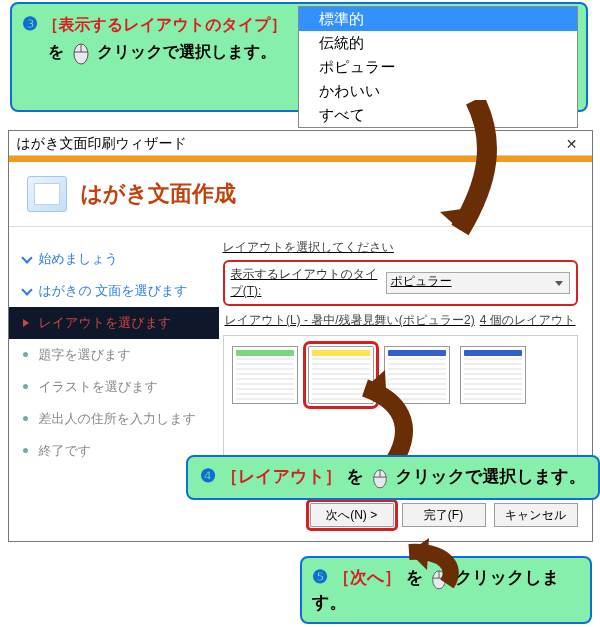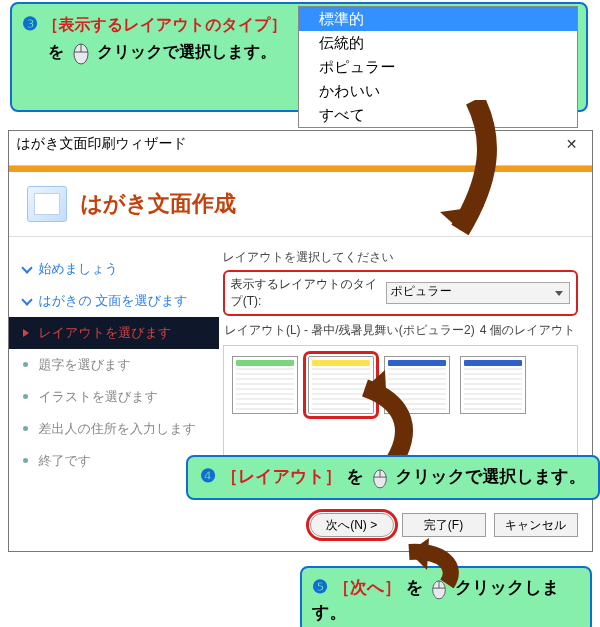--- a/index.html
+++ b/index.html
@@ -76,21 +76,21 @@
     border: 1px solid #777;
     width: 585px;
     margin: 0 auto 14px auto;
     background: #fff;
     position: relative;
   }
   .titlebar {
     display: flex;
     justify-content: space-between;
     align-items: center;
-    padding: 4px 6px 12px 8px;
+    padding: 4px 6px 2px 8px;
     font-size: 14px;
     border-bottom: 1px solid #ccc;
   }
   .titlebar .close {
     font-size: 14px;
     width: 28px;
     text-align: center;
     color: #333;
     cursor: pointer;
   }
@@ -169,20 +169,21 @@
     border-top: 4px solid transparent;
     border-bottom: 4px solid transparent;
     top: 12px;
   }
 
   .right-pane {
     flex: 1;
     padding: 12px 14px 2px 4px;
     position: relative;
     min-height: 260px;
+    text-decoration: underline;
   }
   .pane-label {
     font-size: 12px;
     color: #444;
     margin-bottom: 4px;
   }
   .type-row {
     display: flex;
     align-items: center;
     border: 2px solid #d62020;
@@ -263,21 +264,21 @@
     border: 1px solid #9c9c9c;
     background: #f2f2f2;
     font-size: 12px;
     text-align: center;
     line-height: 22px;
     cursor: pointer;
   }
   .wbtn.hl {
     outline: 3px solid #d62020;
     outline-offset: 1px;
-    border-radius:12px;
+    border-radius:1px;
   }
 
   
   .arrow {
     position: absolute;
     pointer-events: none;
     z-index: 50;
   }
   .callout-mid {
     position: absolute;

